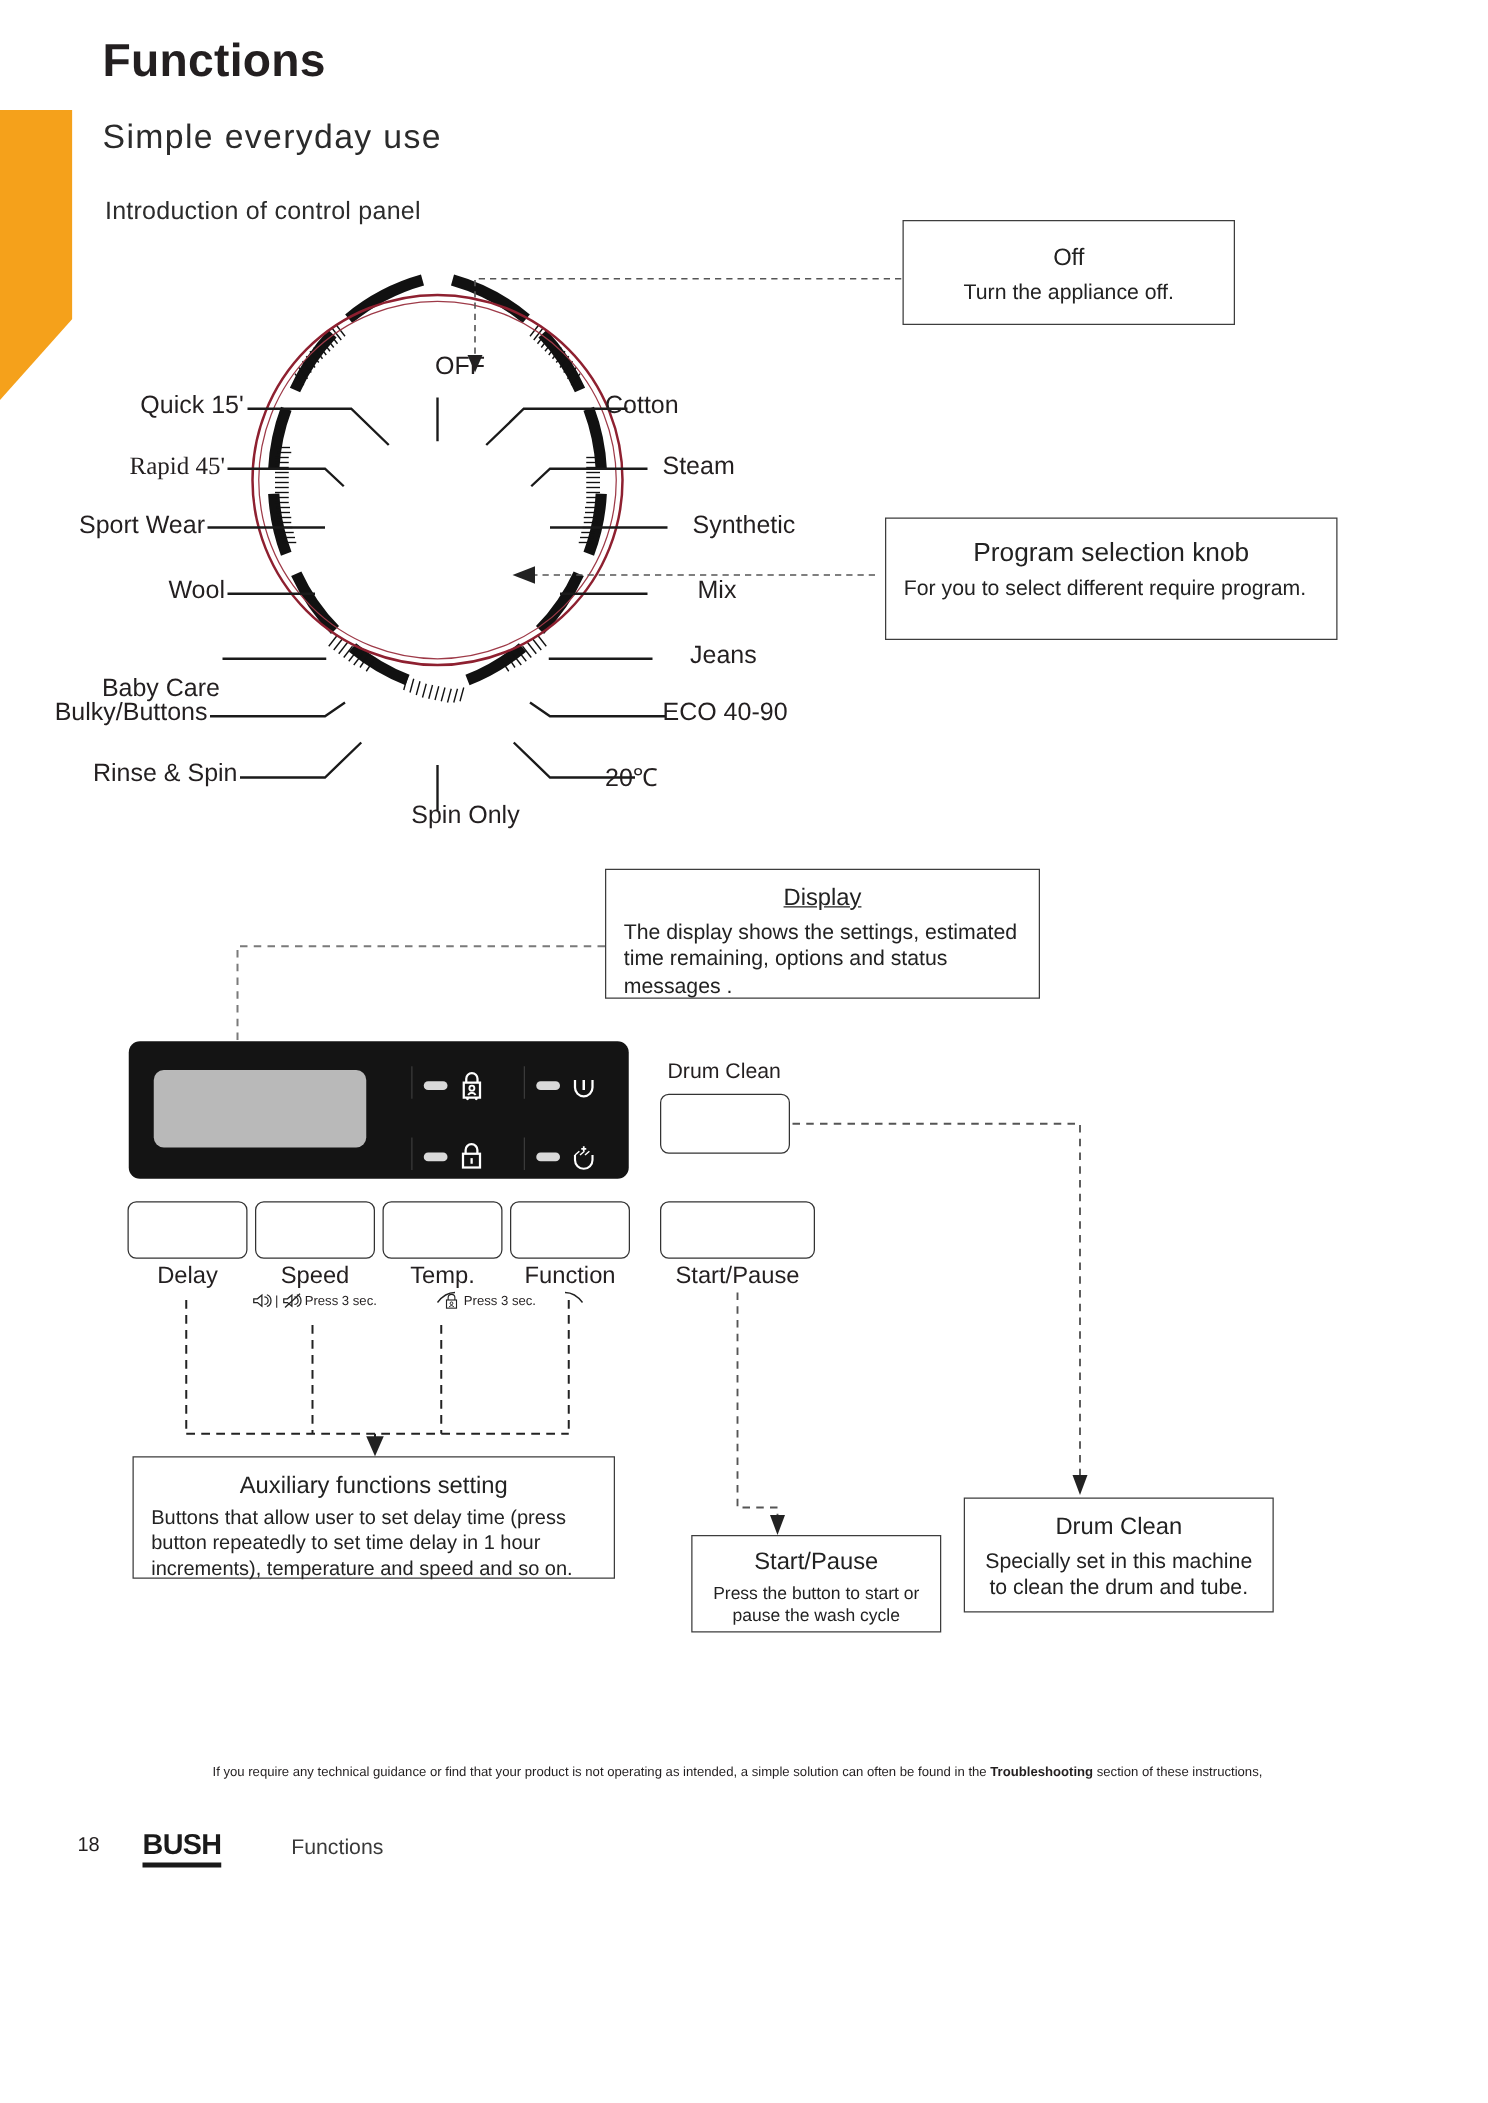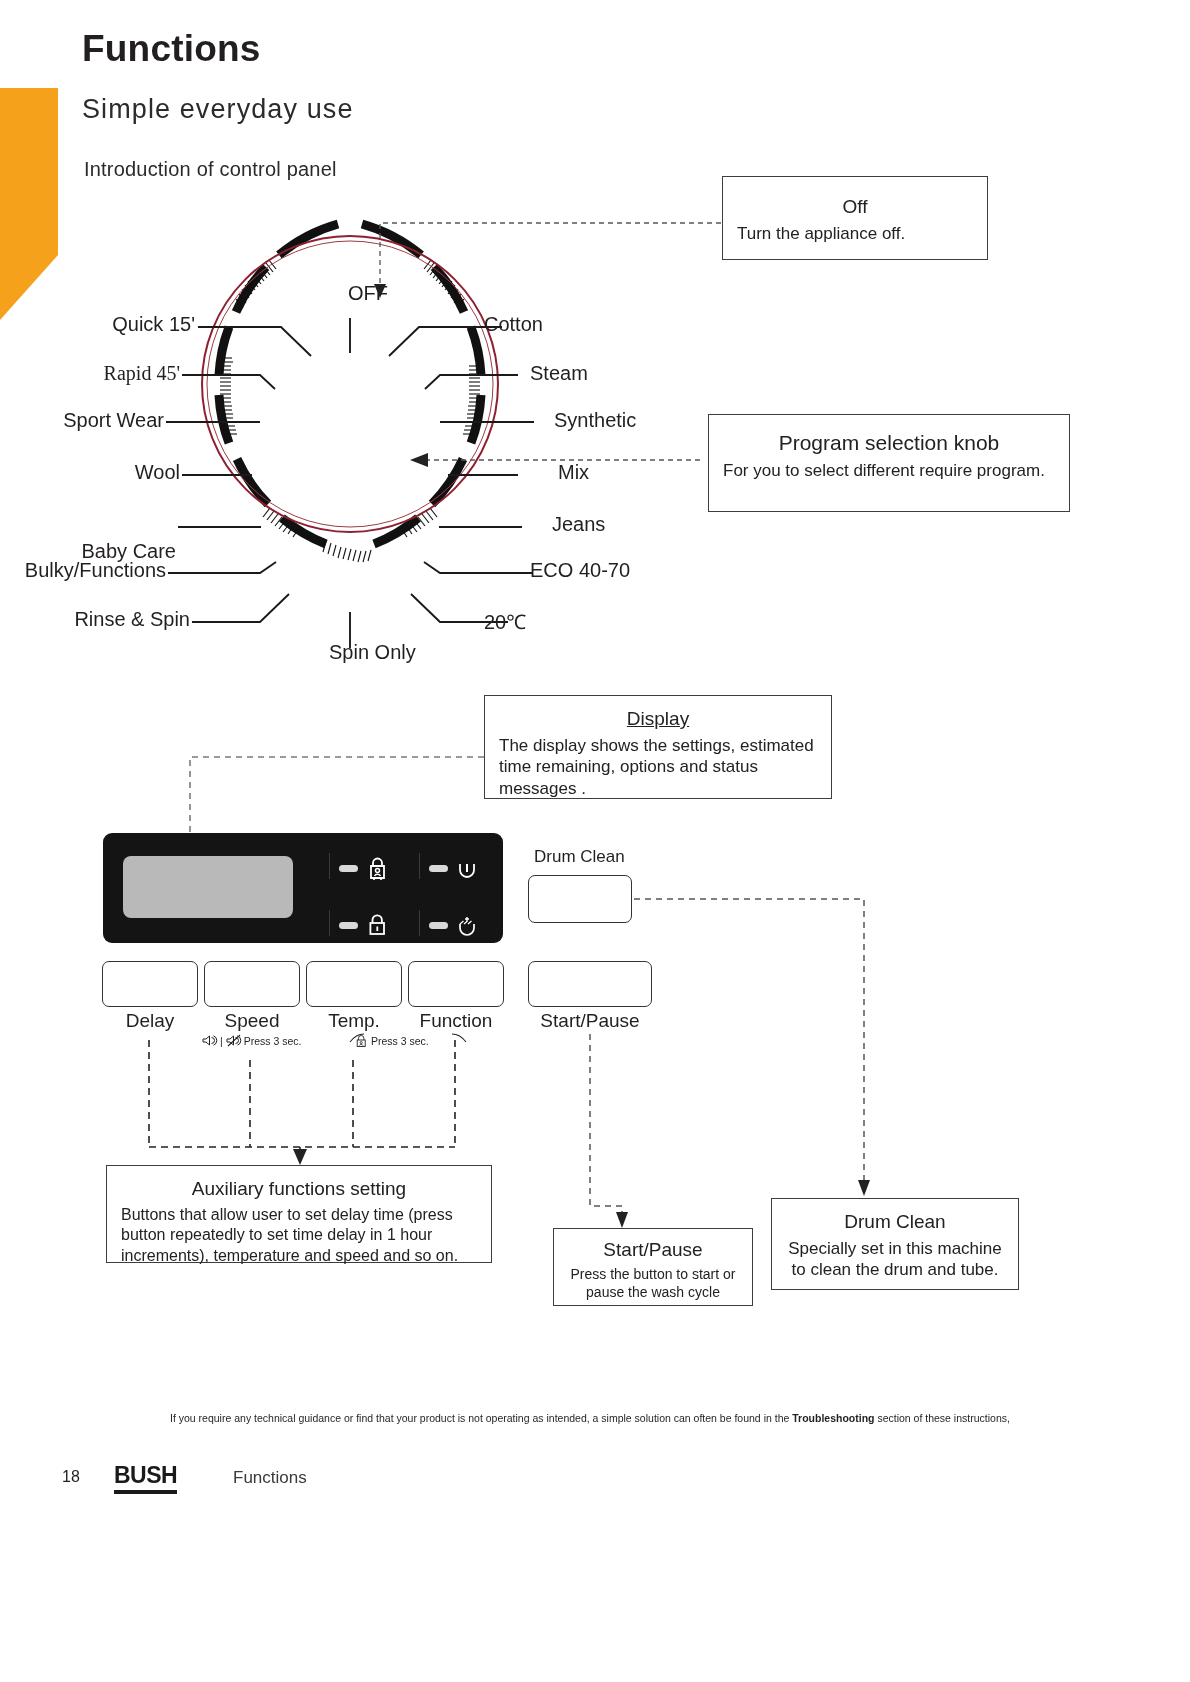--- a/index.html
+++ b/index.html
@@ -51,21 +51,21 @@
     color: #222;
   }
   .callout .c-body {
     font-size: 17px;
     line-height: 1.25;
     color: #222;
   }
 
   .box-off    { left: 722px; top: 176px;  width: 266px; height: 84px; }
   .box-off .c-title { margin-top: 9px; }
-  .box-off .c-body  { text-align: left; }
+  .box-off .c-body  { text-align: center; }
 
   .box-knob   { left: 708px; top: 414px;  width: 362px; height: 98px; }
   .box-knob .c-title { font-size: 21px; margin-top: 6px; }
 
   .box-display{ left: 484px; top: 695px;  width: 348px; height: 104px; }
   .box-display .c-title { margin-top: 2px; text-decoration: underline; }
 
   .box-aux    { left: 106px; top: 1165px; width: 386px; height: 98px; }
   .box-aux .c-title { font-size: 19px; margin-top: 2px; }
   .box-aux .c-body  { font-size: 16px; line-height: 1.27; }
@@ -358,29 +358,29 @@
 </svg>
 
 <div class="knob-label" style="left:348px; top:282px;">OFF</div>
 <div class="knob-label" style="left:329px; top:641px;">Spin Only</div>
 
 <div class="knob-label r" style="left:40px;  top:313px;  width:155px;">Quick 15'</div>
 <div class="knob-label r" style="left:40px;  top:362px;  width:140px;font-family:Liberation Serif, serif;">Rapid 45'</div>
 <div class="knob-label r" style="left:20px;  top:409px;  width:144px;">Sport Wear</div>
 <div class="knob-label r" style="left:20px;  top:461px;  width:160px;">Wool</div>
 <div class="knob-label r" style="left:20px;  top:540px;  width:156px;">Baby Care</div>
-<div class="knob-label r" style="left:0px;   top:559px;  width:166px;">Bulky/Functions</div>
+<div class="knob-label r" style="left:0px;   top:559px;  width:166px;">Bulky/Buttons</div>
 <div class="knob-label r" style="left:20px;  top:608px;  width:170px;">Rinse &amp; Spin</div>
 
 <div class="knob-label" style="left:484px; top:313px;">Cotton</div>
 <div class="knob-label" style="left:530px; top:362px;">Steam</div>
 <div class="knob-label" style="left:554px; top:409px;">Synthetic</div>
 <div class="knob-label" style="left:558px; top:461px;">Mix</div>
 <div class="knob-label" style="left:552px; top:513px;">Jeans</div>
-<div class="knob-label" style="left:530px; top:559px;">ECO 40-70</div>
+<div class="knob-label" style="left:530px; top:559px;">ECO 40-90</div>
 <div class="knob-label" style="left:484px; top:608px;">20℃</div>
 
 <div class="callout box-off">
   <div class="c-title">Off</div>
   <div class="c-body">Turn the appliance  off.</div>
 </div>
 
 <div class="callout box-knob">
   <div class="c-title">Program selection knob</div>
   <div class="c-body">For you to select different require program.</div>

